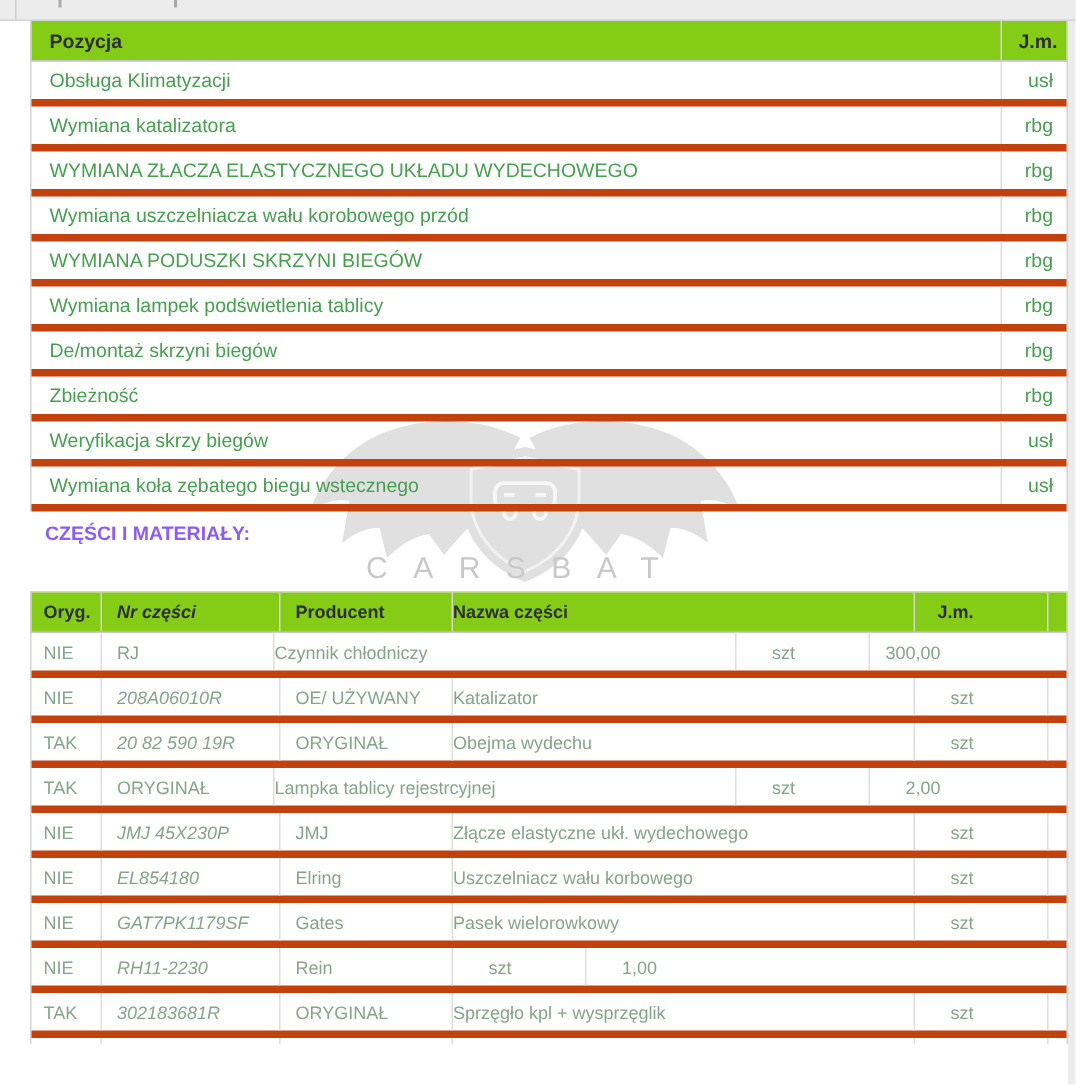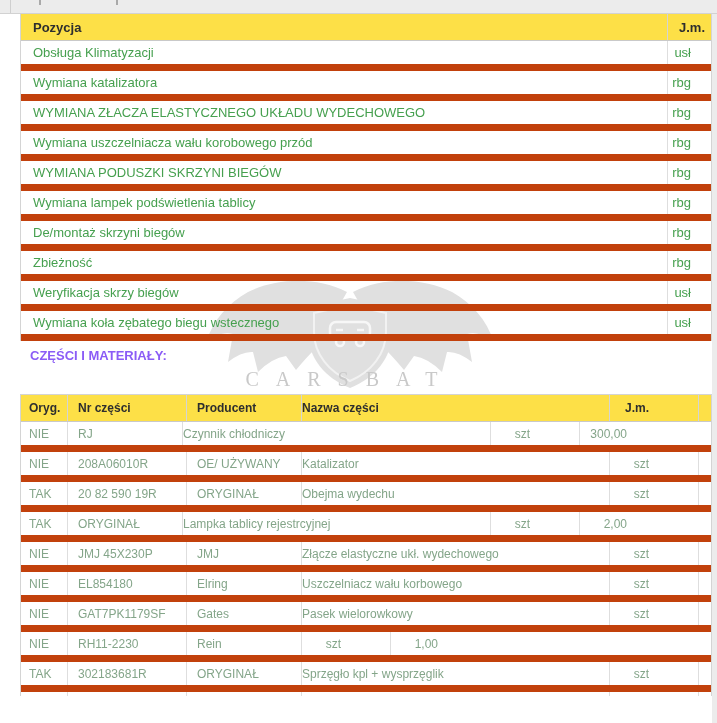--- a/index.html
+++ b/index.html
@@ -21,58 +21,58 @@
   
   .right-gutter {
     position:absolute; right:0; top:0; width:5px; height:723px;
     background:#ececec; z-index:0;
   }
 
   
   .watermark { position:absolute; left:200px; top:276px; width:300px; height:120px; z-index:0; }
   .watermark-text {
     position:absolute; left:0; top:92px; width:300px; text-align:center;
-    font-family:Liberation Serif, serif; font-size:20px; color:#c9c9c9;
+    font-family:Liberation Sans, sans-serif; font-size:20px; color:#c9c9c9;
     letter-spacing:17px; white-space:nowrap;
   }
 
   
   .tbl { position:absolute; left:20px; width:692px; z-index:1; box-sizing:border-box; }
   .tbl, .tbl * { box-sizing:border-box; }
   .hdr-row {
-    display:flex; height:27px; background:#fde047;
+    display:flex; height:27px; background:#84cc16;
     border-bottom:1px solid #c9c9c9; align-items:center;
     font-weight:bold; color:#2e2e2e;
   }
-  .data-row { display:flex; height:30px; border-bottom:7px solid #c2410c; align-items:center; background:transparent; }
+  .data-row { display:flex; height:30px; border-bottom:5px solid #c2410c; align-items:center; background:transparent; }
 
   
   .table1 { top:14px; border-left:1px solid #d4d4d4; border-right:1px solid #d4d4d4; }
   .table1 .hdr-row { font-size:13px; }
   .table1 .data-row { font-size:13px; color:#46a04f; }
   .t1-name { flex:1 1 auto; padding-left:12px; height:100%; display:flex; align-items:center; overflow:hidden; white-space:nowrap; }
   .t1-unit {
     width:44px; flex:0 0 44px; height:100%; display:flex; align-items:center; justify-content:flex-end;
-    padding-right:20px; border-left:1px solid #dedede;
+    padding-right:9px; border-left:1px solid #dedede;
   }
   .table1 .hdr-row .t1-unit { padding-right:6px; border-left:1px solid #d4d4d4; }
 
   
   .parts-heading {
     position:absolute; left:30px; top:348px; z-index:1;
     font-weight:bold; font-size:13px; color:#8b5cf6;
   }
 
   
   .table2 { top:394px; border:1px solid #d4d4d4; border-bottom:none; }
   .table2 .hdr-row { font-size:12px; }
   .table2 .data-row { font-size:12px; color:#84a589; }
   .c { height:100%; display:flex; align-items:center; overflow:hidden; white-space:nowrap; }
   .c-oryg  { width:46px;  flex:0 0 46px;  padding-left:8px; }
-  .c-nr    { width:119px; flex:0 0 119px; padding-left:10px; border-left:1px solid #dedede; }
+  .c-nr    { width:119px; flex:0 0 119px; padding-left:10px; border-left:1px solid #dedede;font-style:italic; }
   .c-prod  { width:115px; flex:0 0 115px; padding-left:10px; border-left:1px solid #dedede; }
   .c-nazwa { width:308px; flex:0 0 308px; border-left:1px solid #dedede; }
   .c-jm    { width:49px;  flex:0 0 49px;  padding-right:9px; justify-content:flex-end; border-left:1px solid #dedede; }
   .c-ilosc { width:55px;  flex:0 0 55px;  padding-right:7px; justify-content:flex-end; border-left:1px solid #dedede;margin-left:40px; }
   .hdr-row .c-nr, .hdr-row .c-prod, .hdr-row .c-nazwa, .hdr-row .c-jm, .hdr-row .c-ilosc { border-left:1px solid #d4d4d4; }
   .stub-row { display:flex; height:4px; border-bottom:none; }
   .stub-row .c { border-bottom:none; }
 </style>
 </head>
 <body>

